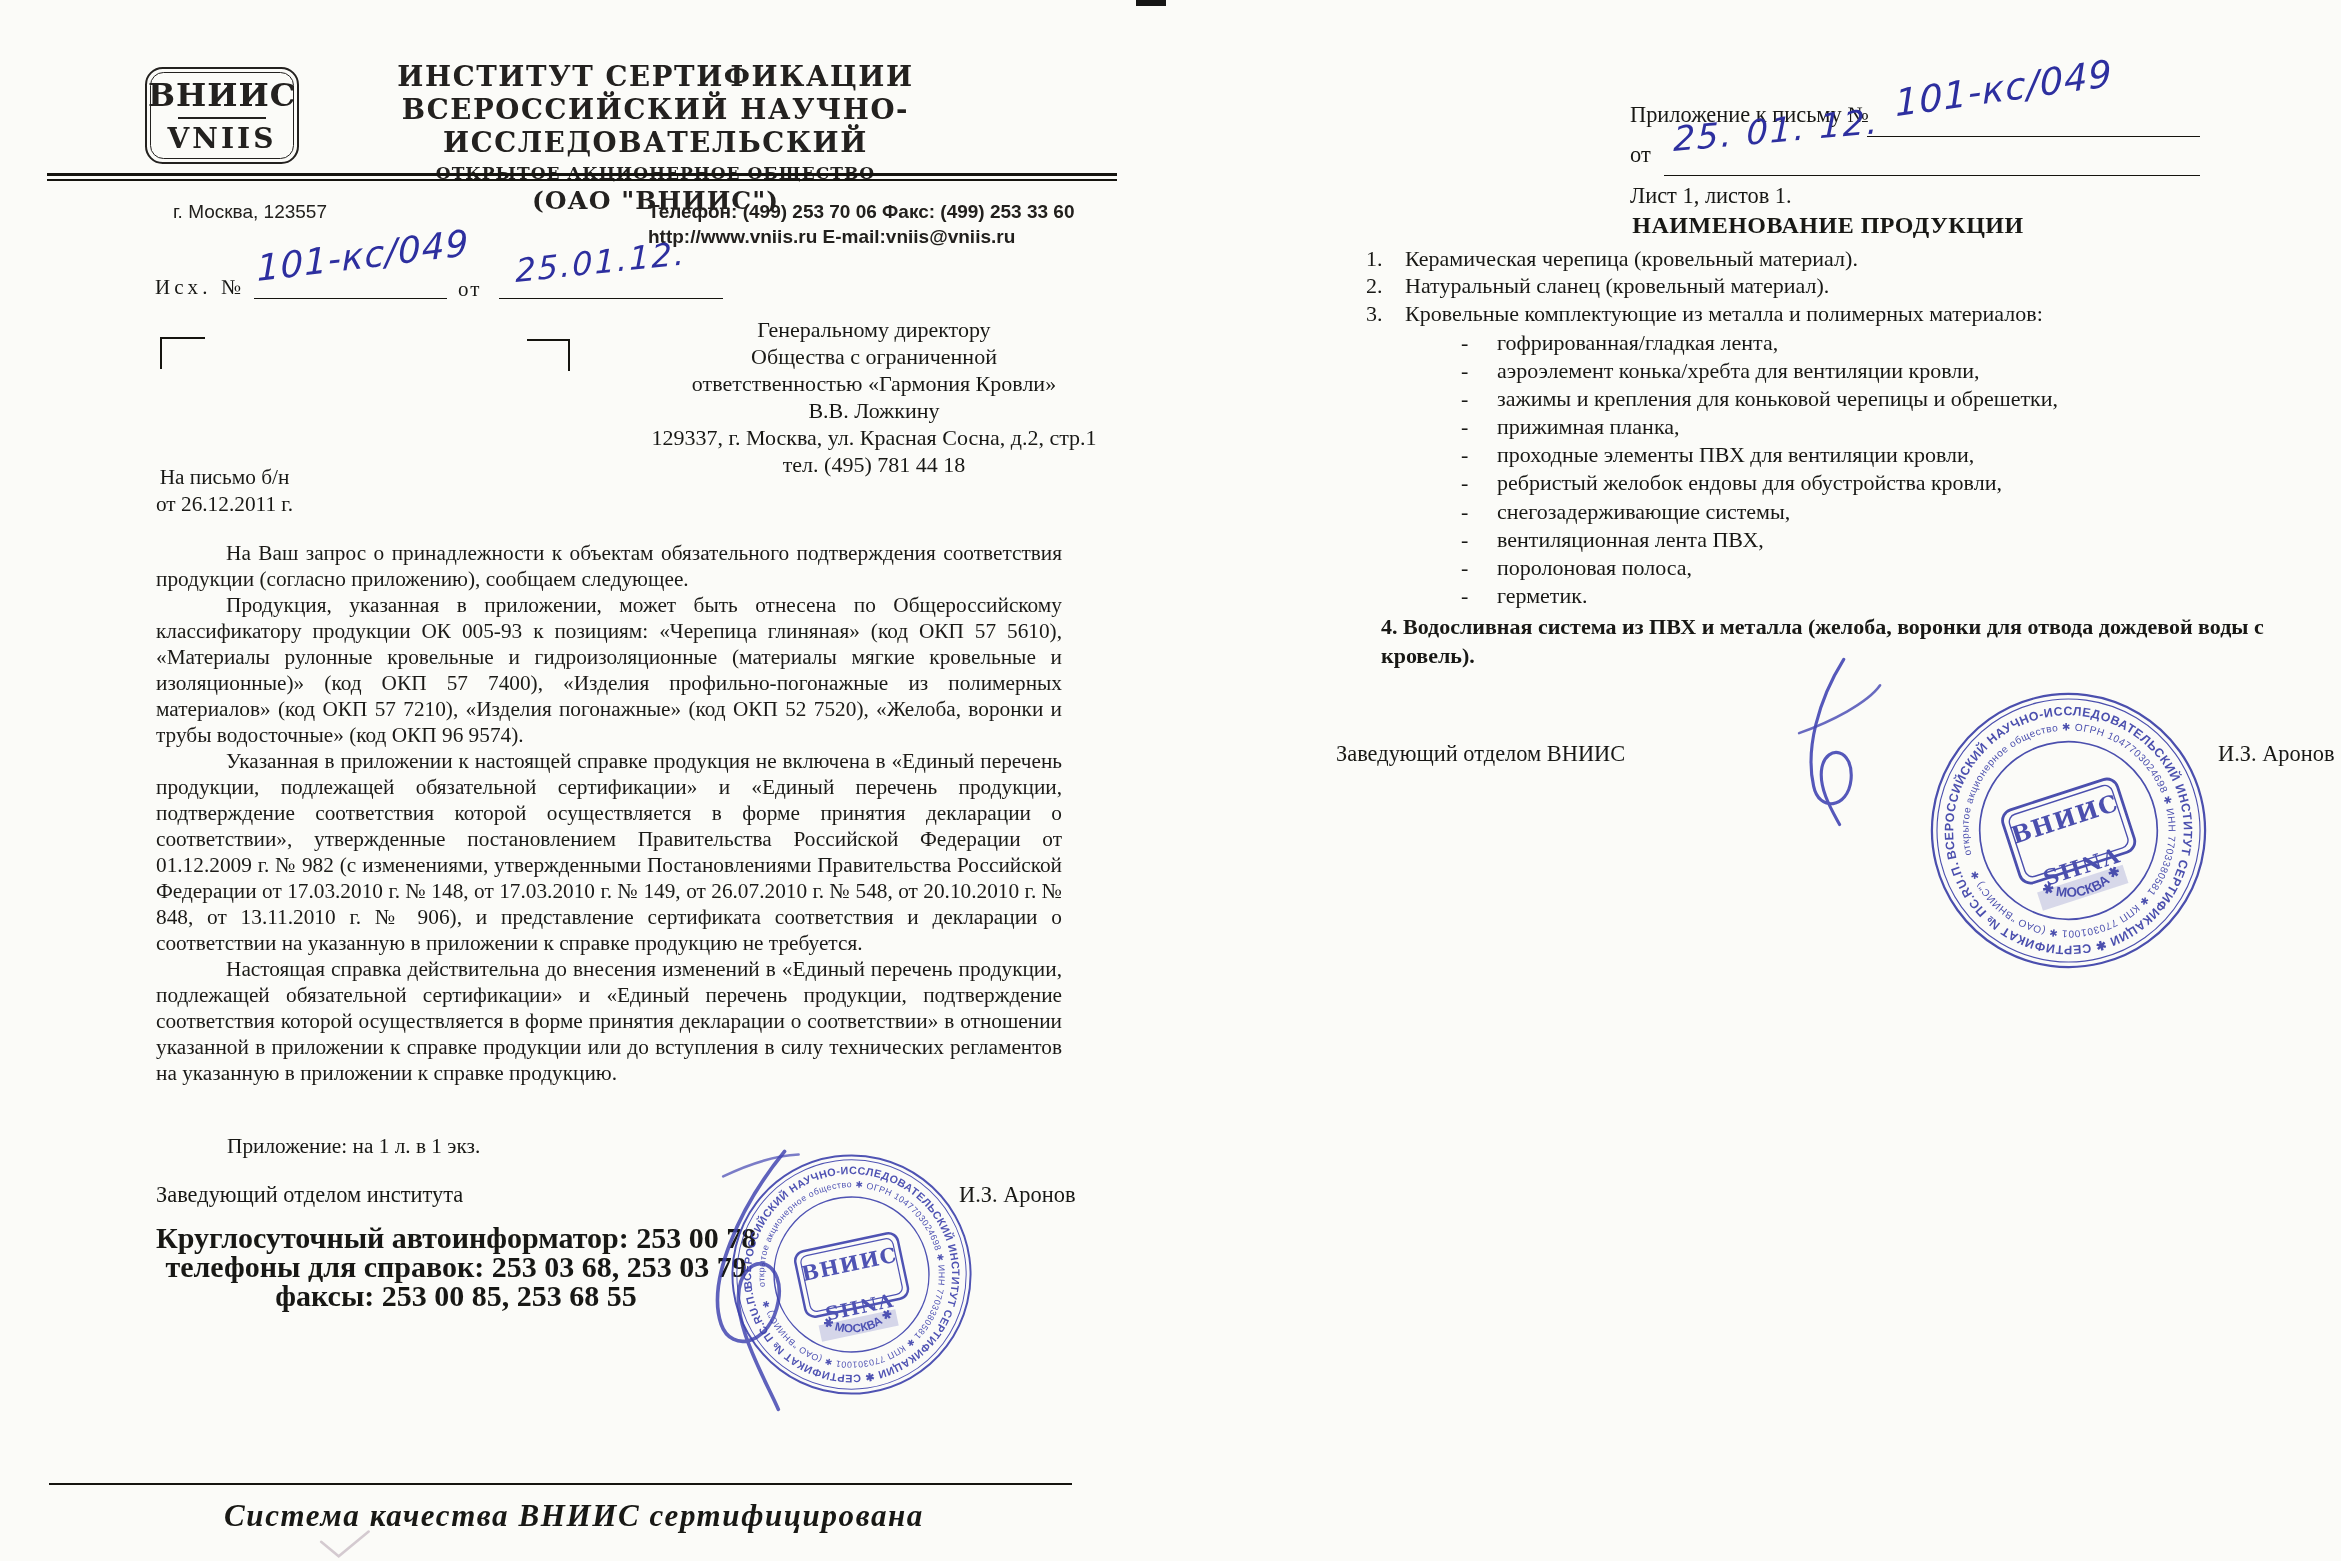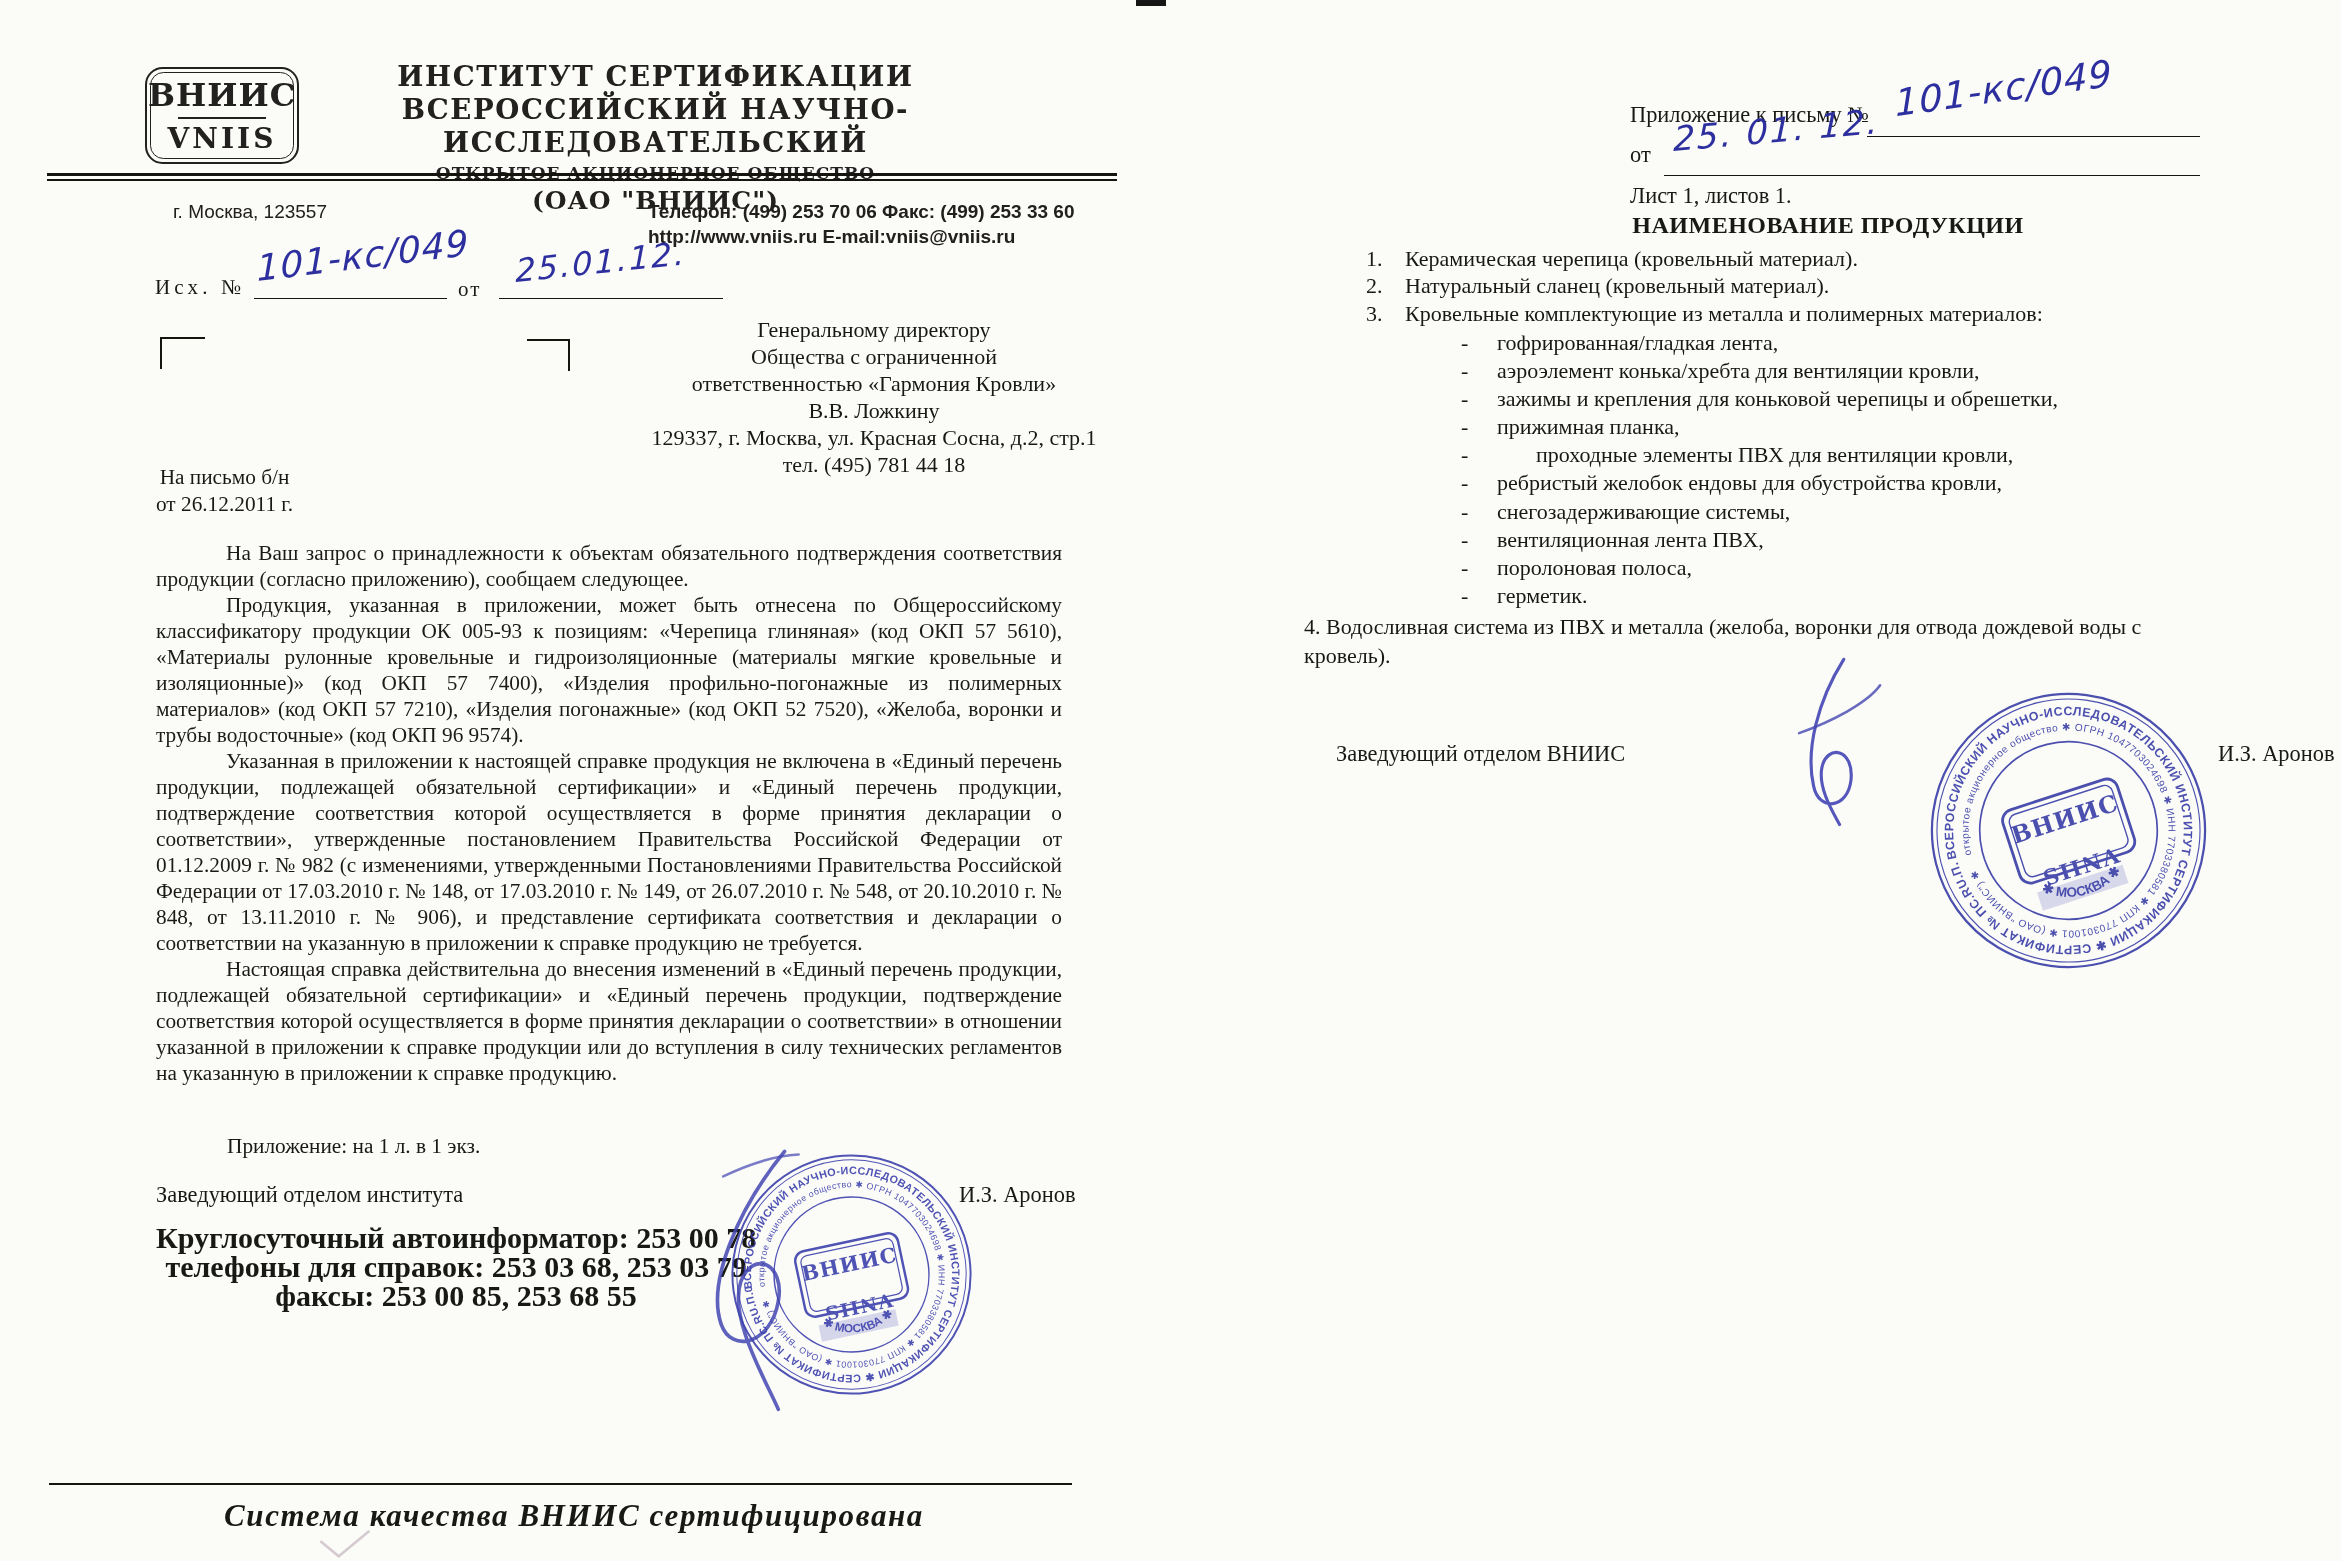--- a/index.html
+++ b/index.html
@@ -161,33 +161,33 @@
 
 <div class="abs serif nowrap" style="left:1461px;top:330px;font-size:22px;">-</div>
 <div class="abs serif nowrap" style="left:1497px;top:330px;font-size:22px;">гофрированная/гладкая лента,</div>
 <div class="abs serif nowrap" style="left:1461px;top:358px;font-size:22px;">-</div>
 <div class="abs serif nowrap" style="left:1497px;top:358px;font-size:22px;">аэроэлемент конька/хребта для вентиляции кровли,</div>
 <div class="abs serif nowrap" style="left:1461px;top:386px;font-size:22px;">-</div>
 <div class="abs serif nowrap" style="left:1497px;top:386px;font-size:22px;">зажимы и крепления для коньковой черепицы и обрешетки,</div>
 <div class="abs serif nowrap" style="left:1461px;top:414px;font-size:22px;">-</div>
 <div class="abs serif nowrap" style="left:1497px;top:414px;font-size:22px;">прижимная планка,</div>
 <div class="abs serif nowrap" style="left:1461px;top:442px;font-size:22px;">-</div>
-<div class="abs serif nowrap" style="left:1497px;top:442px;font-size:22px;margin-left:39px;">проходные элементы ПВХ для вентиляции кровли,</div>
+<div class="abs serif nowrap" style="left:1497px;top:442px;font-size:22px;">проходные элементы ПВХ для вентиляции кровли,</div>
 <div class="abs serif nowrap" style="left:1461px;top:470px;font-size:22px;">-</div>
 <div class="abs serif nowrap" style="left:1497px;top:470px;font-size:22px;">ребристый желобок ендовы для обустройства кровли,</div>
 <div class="abs serif nowrap" style="left:1461px;top:499px;font-size:22px;">-</div>
 <div class="abs serif nowrap" style="left:1497px;top:499px;font-size:22px;">снегозадерживающие системы,</div>
 <div class="abs serif nowrap" style="left:1461px;top:527px;font-size:22px;">-</div>
 <div class="abs serif nowrap" style="left:1497px;top:527px;font-size:22px;">вентиляционная лента ПВХ,</div>
 <div class="abs serif nowrap" style="left:1461px;top:555px;font-size:22px;">-</div>
 <div class="abs serif nowrap" style="left:1497px;top:555px;font-size:22px;">поролоновая полоса,</div>
 <div class="abs serif nowrap" style="left:1461px;top:583px;font-size:22px;">-</div>
 <div class="abs serif nowrap" style="left:1497px;top:583px;font-size:22px;">герметик.</div>
 
-<div class="abs serif" style="left:1304px;top:612px;width:885px;font-size:22px;line-height:29px;text-align:left;">4. Водосливная система из ПВХ и металла (желоба, воронки для отвода дождевой воды с кровель).</div>
+<div class="abs serif" style="left:1381px;top:612px;width:885px;font-size:22px;line-height:29px;text-align:left;font-weight:bold;">4. Водосливная система из ПВХ и металла (желоба, воронки для отвода дождевой воды с кровель).</div>
 
 <div class="abs serif" style="left:1336px;top:741px;font-size:22.4px;">Заведующий отделом ВНИИС</div>
 <div class="abs serif" style="left:2218px;top:741px;font-size:22.4px;">И.З. Аронов</div>
 
 <svg class="abs" style="left:1770px;top:655px;" width="135" height="177" viewBox="0 0 260 340">
   <path d="M 142 8 C 92 88 68 182 84 252 C 94 302 150 296 156 240 C 162 180 110 170 100 216 C 92 256 122 304 134 326" fill="none" stroke="#4346b2" stroke-width="6" stroke-linecap="round" opacity="0.9"></path>
   <path d="M 56 150 C 118 128 188 92 212 58" fill="none" stroke="#4346b2" stroke-width="5" stroke-linecap="round" opacity="0.8"></path>
 </svg>
 
 <svg class="abs stamp" style="left:1928px;top:690px;transform:rotate(-14deg);" width="281" height="281" viewBox="0 0 500 500">

